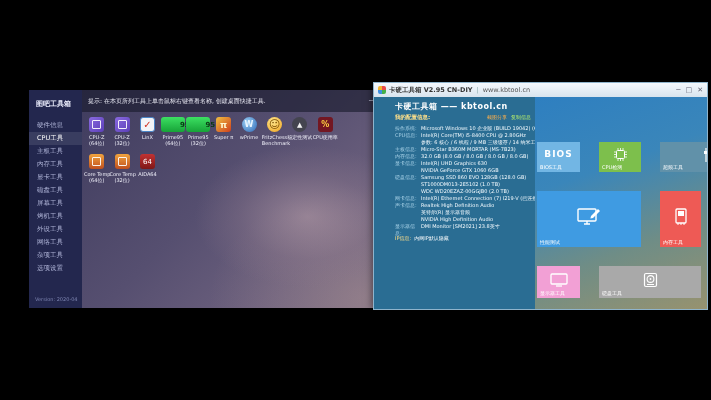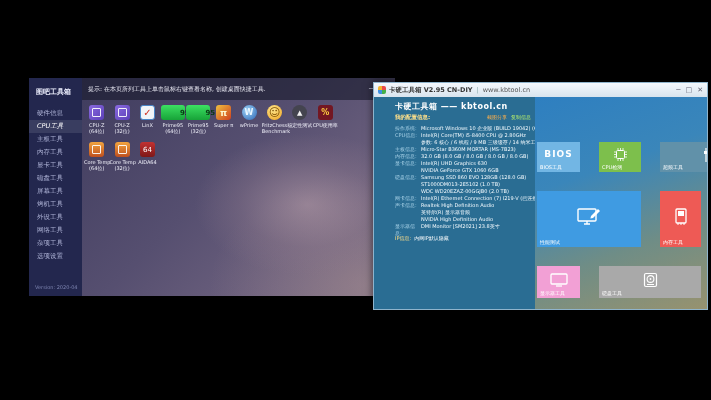--- a/index.html
+++ b/index.html
@@ -1,28 +1,28 @@
 <!DOCTYPE html>
 <html><head>
 <meta charset="utf-8">
 <style>
   * { margin:0; padding:0; box-sizing:border-box; }
   html,body { width:711px; height:400px; background:#000; overflow:hidden;
     font-family:"DejaVu Sans", sans-serif; }
   .canvas { position:relative; width:711px; height:400px; background:#000; }
 
   
-  .lw { position:absolute; left:29px; top:78px; width:366px; height:218px; display:flex;
+  .lw { position:absolute; left:29px; top:90px; width:366px; height:218px; display:flex;
         box-shadow:0 0 8px rgba(0,0,0,.6); }
   .lw-side { width:53px; background:#23274e; color:#c7cbe8; flex:none;
         display:flex; flex-direction:column; }
   .lw-side-title { font-size:7px; font-weight:bold; color:#eef0ff; padding:9px 0 6px 7px; }
   .lw-items { flex:1; display:flex; flex-direction:column; padding-top:4px; }
   .lw-item { height:13px; line-height:13px; font-size:6.5px; padding-left:8px; color:#aeb3d6; cursor:pointer; }
-  .lw-item.active { background:rgba(255,255,255,.10); color:#ffffff;font-style:italic; }
+  .lw-item.active { background:rgba(255,255,255,.10); color:#ffffff; }
   .lw-version { font-size:5px; color:#7d84b0; padding:0 0 6px 6px; }
   .lw-main { flex:1; position:relative; overflow:hidden;
      background:
        radial-gradient(ellipse 150px 95px at 72% 58%, rgba(186,160,170,.55) 0%, rgba(140,120,140,.35) 45%, rgba(90,80,110,0) 75%),
        radial-gradient(ellipse 220px 160px at 90% 95%, rgba(190,160,150,.35) 0%, rgba(120,100,120,0) 70%),
        linear-gradient(135deg, #3f3c5e 0%, #564f70 45%, #6d617e 75%, #7e6f85 100%); }
   .lw-tip { height:22px; background:rgba(24,26,44,.62); display:flex; align-items:center;
      color:#e8e8f2; font-size:6px; padding:0 6px; }
   .lw-tip-text { flex:1; white-space:nowrap; overflow:hidden; }
   .lw-winbtn { width:12px; text-align:center; color:#cfd2e6; font-size:7px; cursor:pointer; }

